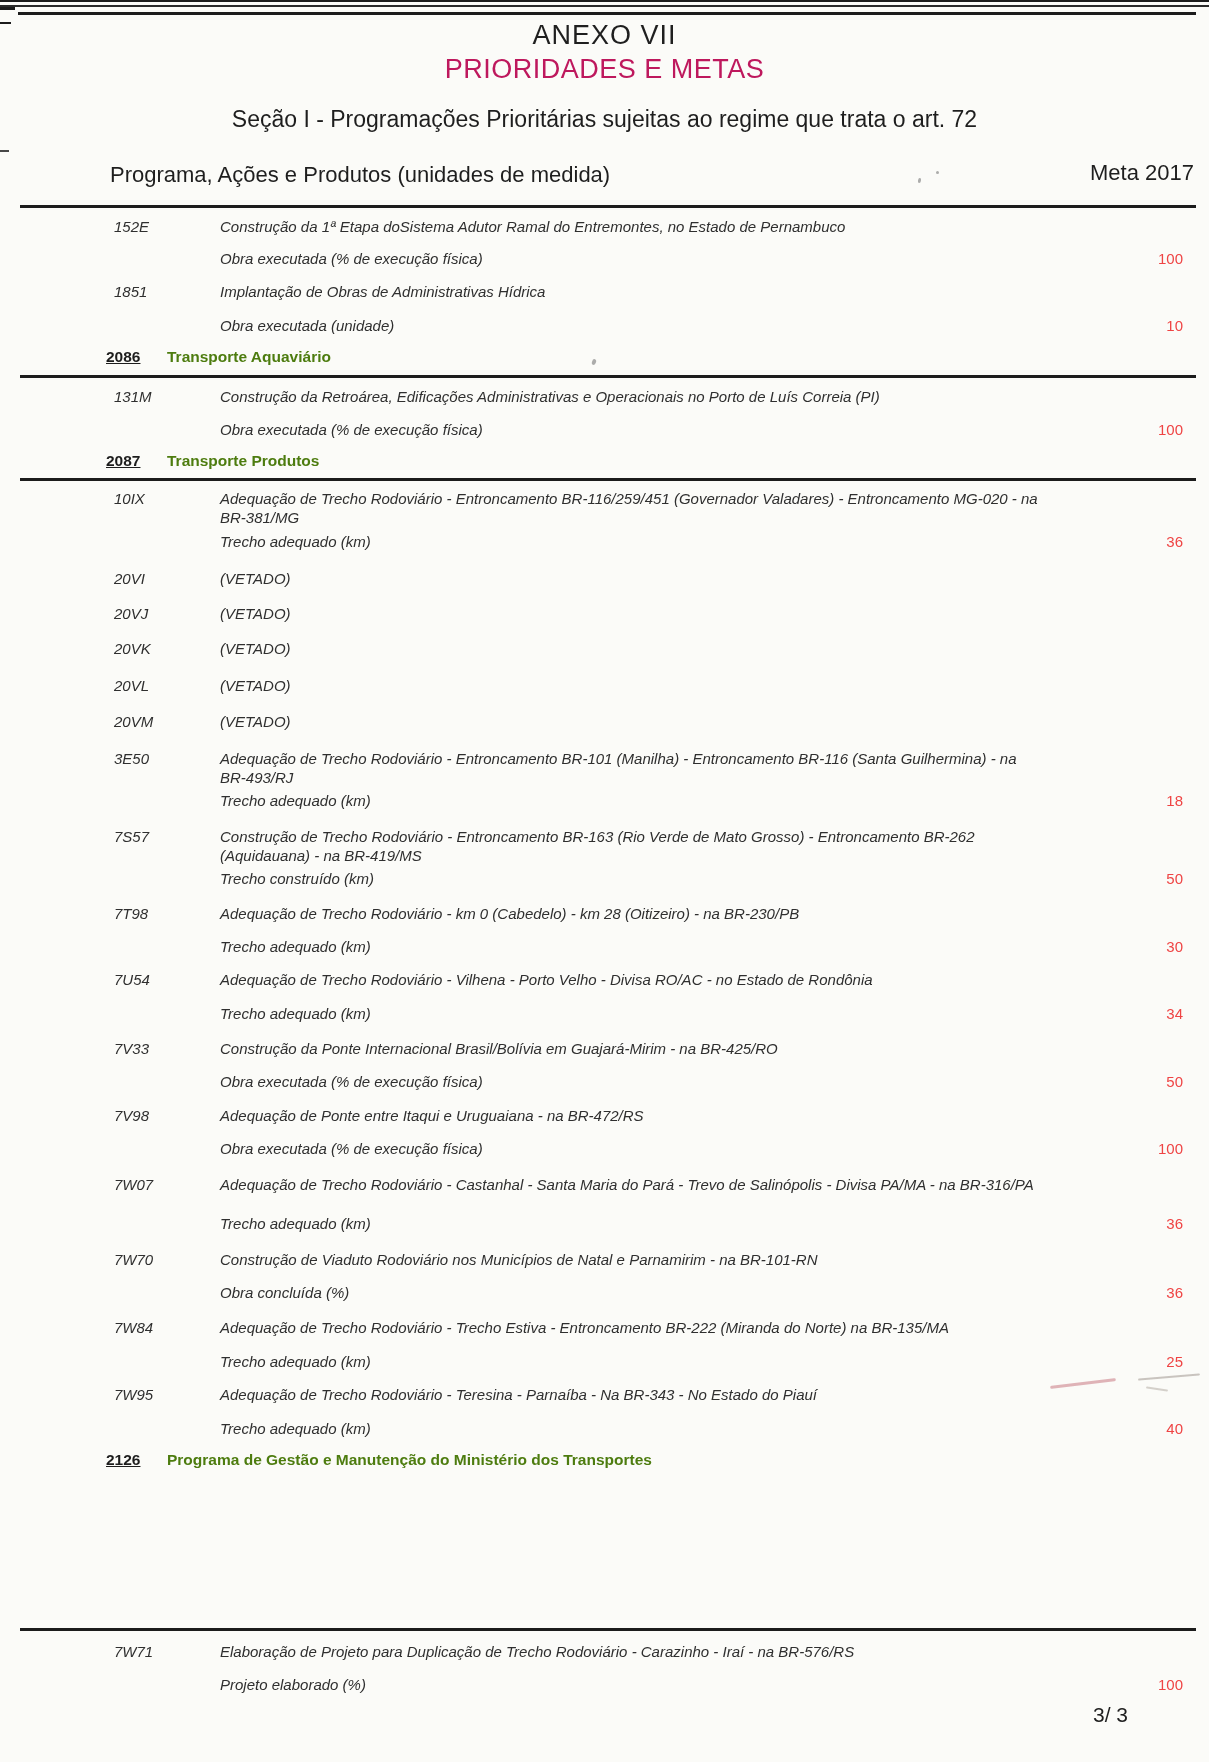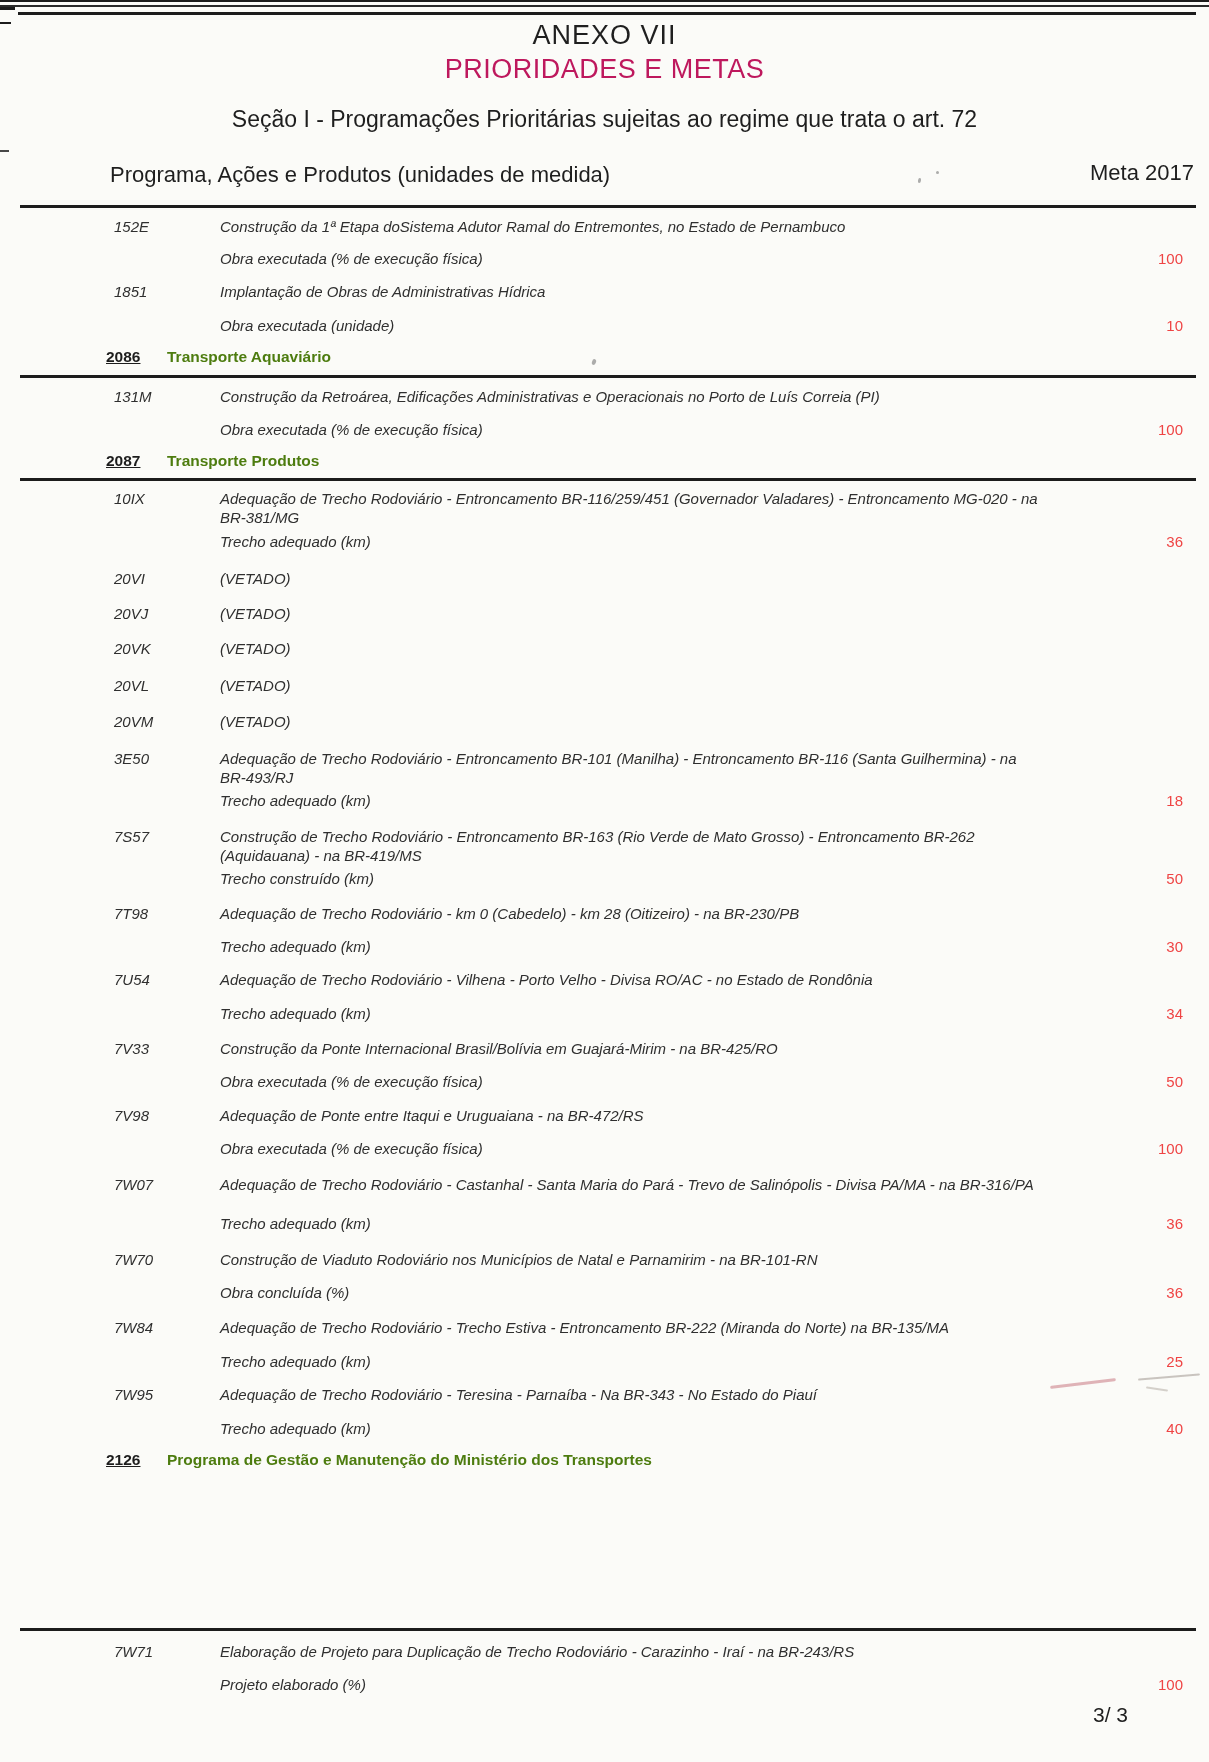--- a/index.html
+++ b/index.html
@@ -219,21 +219,21 @@
         <span class="text">Trecho adequado (km)</span>
         <span class="meta">40</span>
       </div>
       <div class="row program" style="top: 1451px;">
         <span class="code">2126</span>
         <span class="text">Programa de Gestão e Manutenção do Ministério dos Transportes</span>
       </div>
       <div class="row-rule" style="top: 1628px;"></div>
       <div class="row action" style="top: 1643px;">
         <span class="code">7W71</span>
-        <span class="text">Elaboração de Projeto para Duplicação de Trecho Rodoviário - Carazinho - Iraí - na BR-243/RS</span>
+        <span class="text">Elaboração de Projeto para Duplicação de Trecho Rodoviário - Carazinho - Iraí - na BR-576/RS</span>
       </div>
       <div class="row product" style="top: 1676px;">
         <span class="text">Projeto elaborado (%)</span>
         <span class="meta">100</span>
       </div>
     </div>
 
   <div class="page-number">3/ 3</div>
 
   <div id="stub-a" class="stub"></div>

